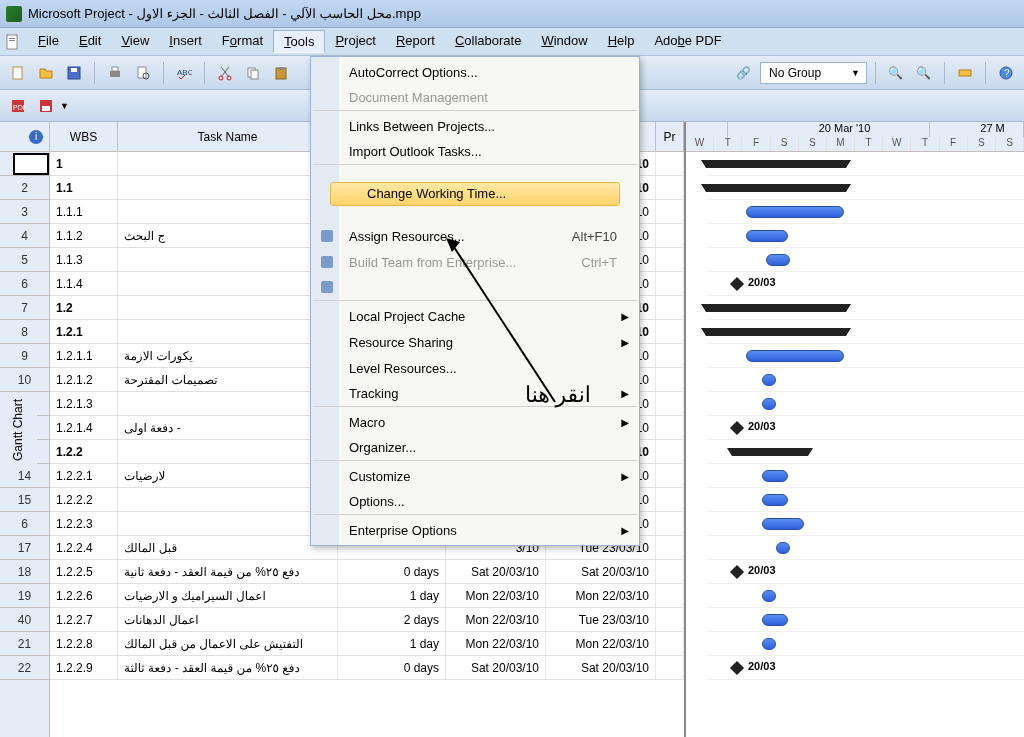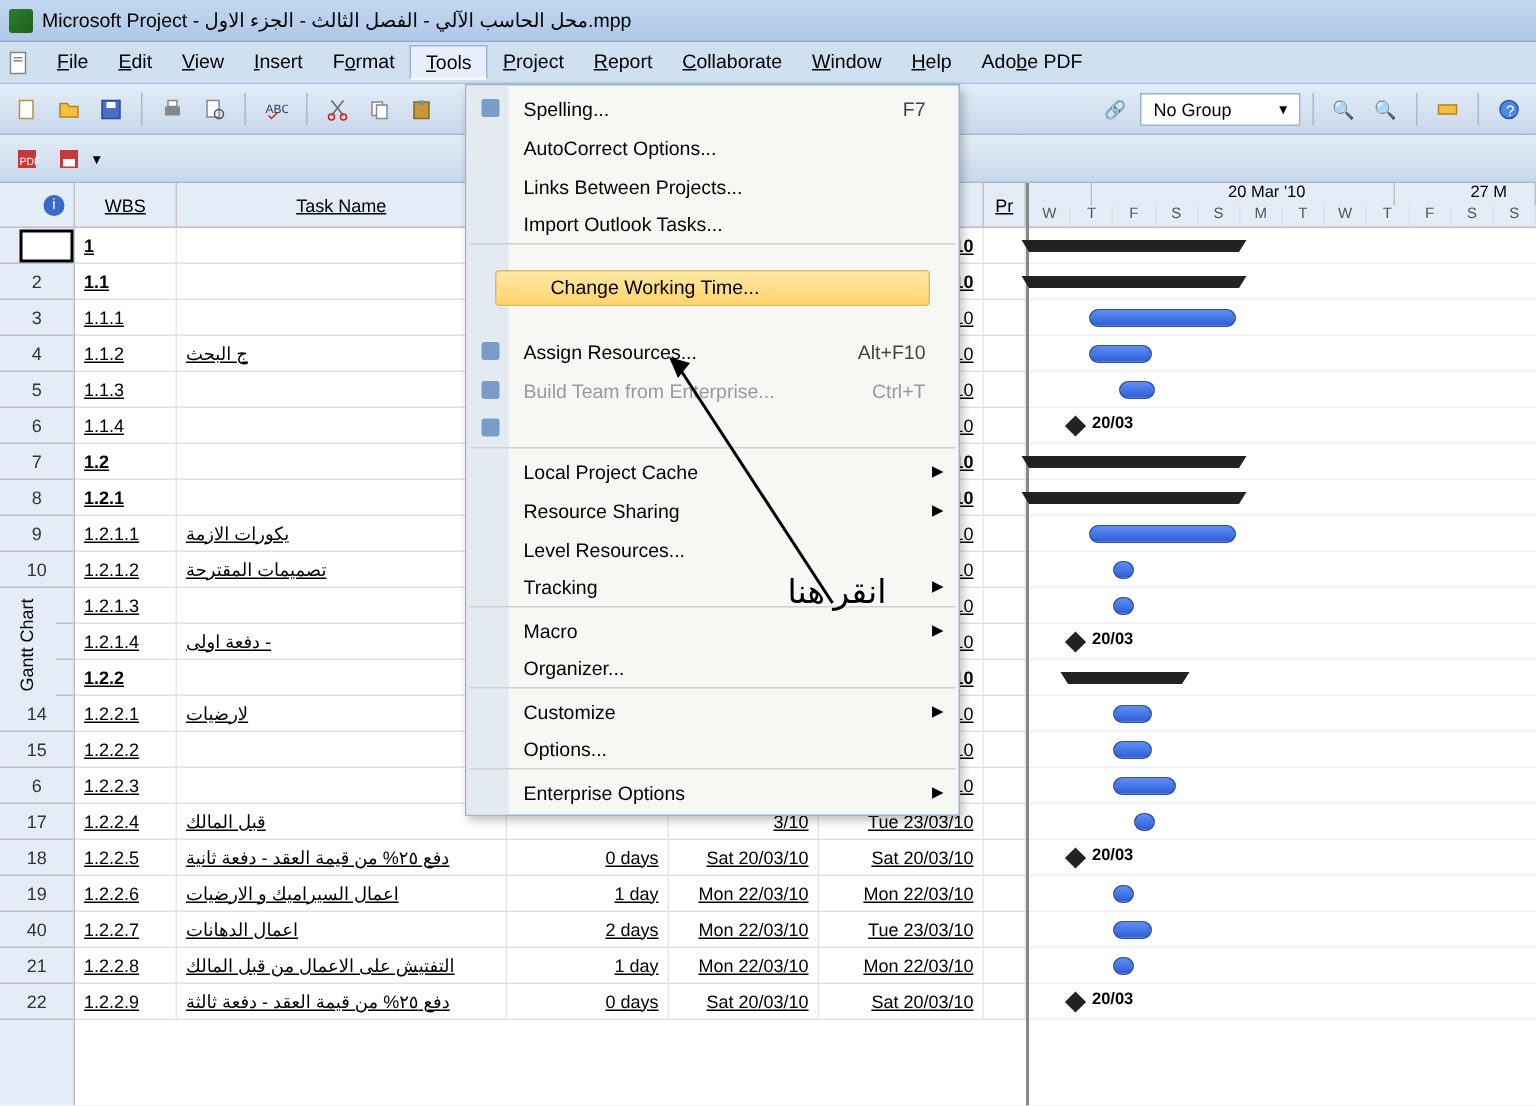--- a/index.html
+++ b/index.html
@@ -13,34 +13,34 @@
   .menubar .u { text-decoration: underline; }
   .toolbar { height:34px; display:flex; align-items:center; padding:0 6px; gap:4px; background:linear-gradient(#e4edf7,#c8d8ec); border-bottom:1px solid #aab8d0; font-size:12px;}
   .toolbar .sep { width:1px; height:22px; background:#aab8d0; margin:0 4px;}
   .tool { width:24px; height:24px; display:flex; align-items:center; justify-content:center; border:1px solid transparent; border-radius:3px; }
   .nogroup { display:flex; align-items:center; background:#fff; border:1px solid #9bb2d0; height:22px; padding:0 6px 0 8px; gap:30px;justify-content:space-between;}
   .toolbar2 { height:32px; display:flex; align-items:center; padding:0 6px; gap:4px; background:linear-gradient(#e4edf7,#c8d8ec); border-bottom:1px solid #aab8d0;}
   .content { position:relative; height:615px; display:flex; background:#fff;}
   .rownums { width:50px; border-right:1px solid #c0c0c0; background:#e4edf7;}
   .rownums .info-row,.rownums .num { height:24px; border-bottom:1px solid #c0c0c0; display:flex; align-items:center; justify-content:center; font-size:12px; color:#333;}
   .rownums .info-row { height:30px; justify-content:flex-end; padding-right:6px;}
-  .grid { flex:1; overflow:hidden;text-decoration:underline;}
+  .grid { flex:1; overflow:hidden;}
   .ghead { display:flex; height:30px; background:#e4edf7; border-bottom:1px solid #c0c0c0; font-size:12px;}
   .ghead .gcol { border-right:1px solid #c0c0c0; display:flex; align-items:center; justify-content:center; padding:0 4px;}
   .gbody .grow { display:flex; height:24px; border-bottom:1px solid #e0e0e0; font-size:12px;}
   .gbody .gcell { border-right:1px solid #e8e8e8; display:flex; align-items:center; padding:0 6px;}
   .gbody .gcell.name { justify-content:flex-end; direction:rtl;}
   .gbody .gcell.bold { font-weight:bold; } .c-wbs{width:68px;} .c-name{width:220px;} .c-finish{width:110px;} .c-pr{width:28px;}
   .gantt { width:340px; border-left:2px solid #888; display:flex; flex-direction:column;}
   .ganthead { height:30px; background:#e4edf7; border-bottom:1px solid #c0c0c0; font-size:11px; display:flex; flex-direction:column;}
   .ganthead .top { height:15px; display:flex;gap:32px;}
   .ganthead .top .wk { flex:1; border-right:1px solid #c0c0c0; text-align:center;}
   .ganthead .bot { height:15px; display:flex;}
   .ganthead .bot .d { flex:1; border-right:1px solid #e0e0e0; text-align:center; font-size:10px; color:#555;}
-  .gantbody .gbar-row { height:24px; border-bottom:1px solid #f0f0f0; position:relative;}
+  .gantbody .gbar-row { height:24px; border-bottom:1px solid #f0f0f0; position:relative;margin-left:20px;}
   .bar { position:absolute; height:12px; top:6px; border-radius:6px; background:linear-gradient(#5b8ef5,#2f5fd8); border:1px solid #2a4fa8;}
   .sumbar { position:absolute; height:8px; top:8px; background:#222;}
   .sumbar:before,.sumbar:after { content:''; position:absolute; top:0; width:0; height:0; border-left:5px solid transparent; border-right:5px solid transparent; border-top:8px solid #222;}
   .sumbar:before{left:-5px;} .sumbar:after{right:-5px;}
   .mile { position:absolute; top:7px; width:10px; height:10px; background:#222; transform:rotate(45deg);}
   .milelabel{ position:absolute; top:4px; font-size:11px; font-weight:bold;}
   .selcell { position:absolute; border:2px solid #000; background:#fff;}
   .vlabel { position:absolute; left:-1px; top:50%; transform:rotate(-90deg) translateX(-50%); transform-origin:left top; font-size:12px; background:#e4edf7; padding:12px 4px; white-space:nowrap;}
   .dropdown { position:absolute; z-index:10; background:#f7f7f4; border:1px solid #9bb2d0; box-shadow:2px 3px 6px rgba(0,0,0,0.25); font-size:13px;}
   .dropdown .dicon { width:28px; display:flex; align-items:center; justify-content:center;}
@@ -503,31 +503,26 @@
       </div>
   </div>
 
   <div class="selcell" style="left:13px; top:31px; width:36px; height:22px;"></div>
 </div>
 
 <div class="dropdown" id="tools-menu" style="left:310px; top:56px; width:330px;">
   <div class="iconstrip"></div>
   <div id="dropdown-body" style="position:relative; padding:2px;">
       <div class="drow">
-        <span class="dicon">
-          <svg class="ico" viewBox="0 0 16 16">
-            <rect x="2" y="2" width="12" height="12" rx="2" fill="#7a9cc8"></rect>
-          </svg>
-        </span>
-        <span class="dlabel"><span class="u">S</span>pelling...</span>
-        <span class="shortcut">F7</span>
-      </div>
-      <div class="drow">
         <span class="dicon"></span>
         <span class="dlabel"><span class="u">A</span>utoCorrect Options...</span>
+      </div>
+      <div class="drow dis sep-after">
+        <span class="dicon"></span>
+        <span class="dlabel"><span class="u">D</span>ocument Management</span>
       </div>
       <div class="drow">
         <span class="dicon"></span>
         <span class="dlabel">Links Between <span class="u">P</span>rojects...</span>
       </div>
       <div class="drow sep-after">
         <span class="dicon"></span>
         <span class="dlabel">Import Outlook Tasks...</span>
       </div>
       <div class="drow hi sep-after">

